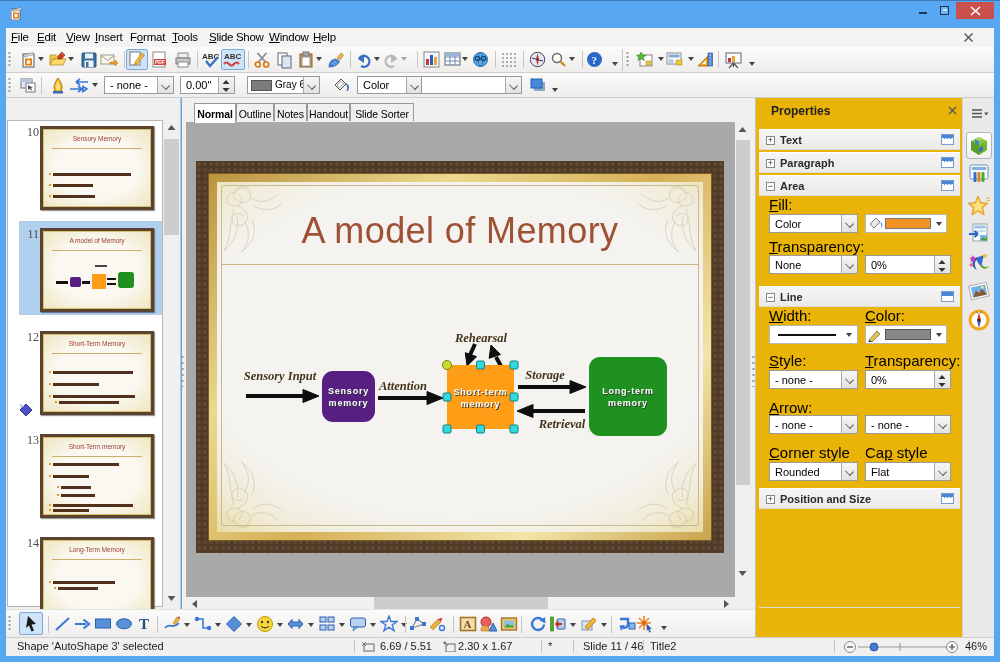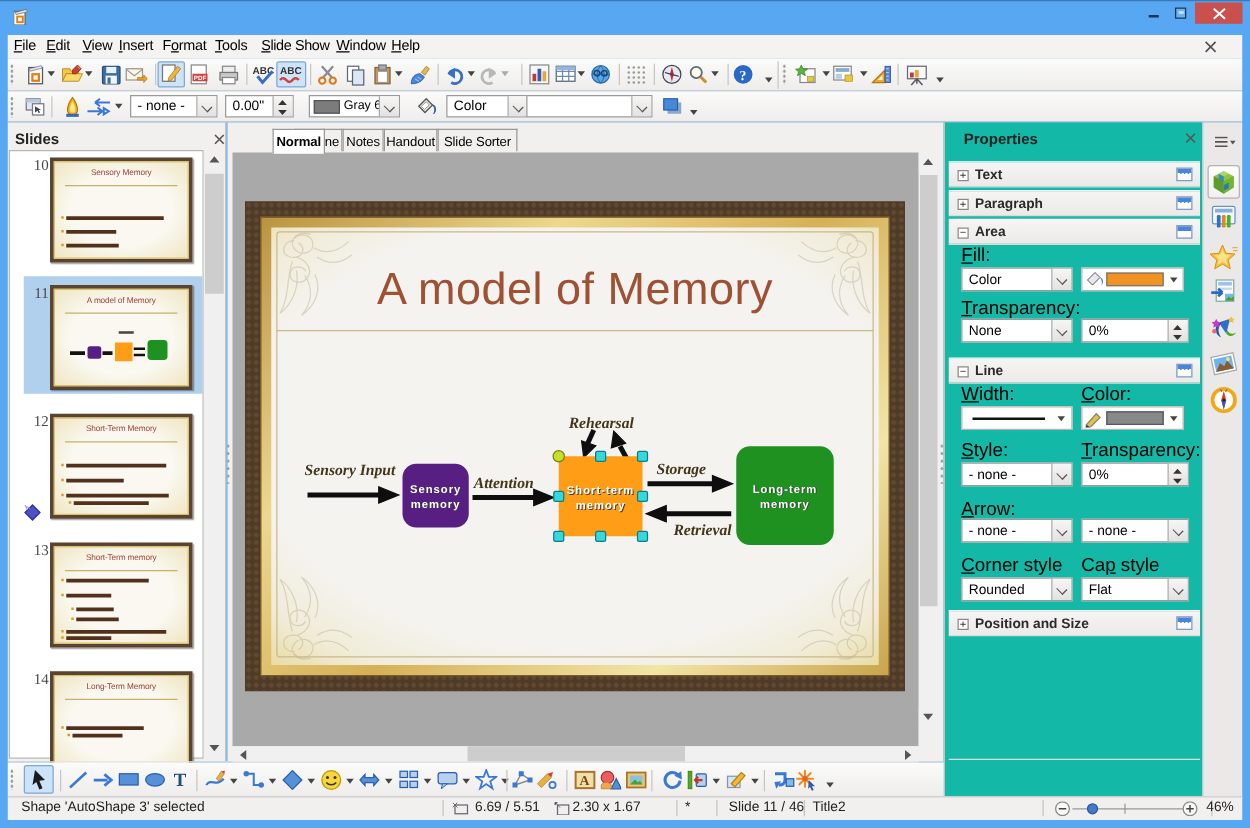--- a/index.html
+++ b/index.html
@@ -31,21 +31,21 @@
 .ctext { position:absolute; left:5px; top:2px; }
 
 #slidespanel { position:absolute; left:6px; top:98px; width:175px; height:511px; background:#f1f0ee; border-right:1px solid #c5c3c1; }
 #sp-head { position:absolute; left:0; top:2px; width:175px; height:20px; }
 #sp-list { position:absolute; left:1px; top:22px; width:156px; height:487px; background:#ffffff; border:1px solid #b8b6b4; }
 #sp-scroll { position:absolute; left:157px; top:22px; width:17px; height:487px; background:#f0f0f0; }
 #workspace { position:absolute; left:182px; top:98px; width:573px; height:511px; background:#f1f0ee; }
 #ws-canvas { position:absolute; left:4px; top:24px; width:549px; height:475px; background:#a9a9a9; }
 #ws-vscroll { position:absolute; left:553px; top:24px; width:16px; height:475px; background:#f0f0f0; }
 #ws-hscroll { position:absolute; left:4px; top:499px; width:549px; height:13px; background:#f0f0f0; }
-#props { position:absolute; left:755px; top:98px; width:207px; height:541px; background:#14b8a6; border-left:1px solid #c5c3c1; }
+#props { position:absolute; left:755px; top:98px; width:207px; height:541px; background:#eab308; border-left:1px solid #c5c3c1; }
 #sidetabs { position:absolute; left:962px; top:98px; width:32px; height:541px; background:#ebe9e7; border-left:1px solid #d5d3d1; }
 
 #drawbar { position:absolute; left:6px; top:609px; width:749px; height:28px; background:linear-gradient(#fbfbfa,#eeedec); border-top:1px solid #e5e3e1; }
 #statusbar { position:absolute; left:6px; top:637px; width:988px; height:19px; background:#f1f0ee; border-top:1px solid #cfcdcb; font-size:11px; color:#222; }
 #borderbottom { position:absolute; left:0; top:656px; width:1000px; height:6px; background:#57a7f2; }
 #borderleft { position:absolute; left:0; top:28px; width:6px; height:628px; background:#57a7f2; }
 #borderright { position:absolute; left:994px; top:28px; width:6px; height:628px; background:#57a7f2; }
 
 .thumb { position:absolute; left:32px; width:114px; height:84px; background:#fbf7e8; border:3px solid #5a4330; box-shadow:1px 1px 1px rgba(0,0,0,.4); }
 .thumb .tin { position:absolute; left:0; top:0; right:0; bottom:0; border:1px solid #d8c068; background:radial-gradient(ellipse at center, #faf8f0 55%, #efe6c2 100%); }
@@ -65,21 +65,21 @@
 #innerline { position:absolute; left:25px; top:24px; width:478px; height:341px; border:1px solid #c9b98e; border-radius:3px; }
 #slidetitle { position:absolute; left:0; top:49px; width:528px; text-align:center; font-size:36px; color:#9e5134; letter-spacing:0.4px; }
 #titlediv { position:absolute; left:25px; top:103px; width:478px; border-top:1px solid #ccb888; }
 #flourishes,#diagram { position:absolute; left:0; top:0; }
 .tb-b { position:absolute; left:9px; height:2.5px; background:#51301c; }
 .tb-b:before { content:""; position:absolute; left:-4px; top:0; width:2px; height:2px; background:#d8a020; }
 .sbtn { position:absolute; left:1px; width:15px; height:15px; background:#f0f0f0; }
 .sbtn svg { position:absolute; left:-1px; top:0; }
 
 .tab { position:absolute; top:5px; height:18px; background:#f1f0ee; border:1px solid #9a9896; border-bottom:none; font-size:10.5px; letter-spacing:-0.1px; color:#000; text-align:center; padding-top:4px; }
-.tab.active { background:#fff; font-weight:bold; height:20px; z-index:2;margin-left:24px; }
+.tab.active { background:#fff; font-weight:bold; height:20px; z-index:2; }
 
 .sect { position:absolute; left:3px; width:201px; height:21px; background:linear-gradient(#f6f5f3,#eceae8); border-top:1px solid #fff; border-bottom:1px solid #dddbd9; font-size:11px; font-weight:bold; color:#2a2a2a; }
 .sect .pm { position:absolute; left:7px; top:6px; width:9px; height:9px; border:1px solid #8a8886; background:#fff; font-size:9px; font-weight:normal; line-height:7.5px; text-align:center; color:#333; }
 .sect .lbl { position:absolute; left:21px; top:4px; }
 .sect .dlg { position:absolute; right:6px; top:4px; width:13px; height:11px; border:1px solid #7a9cc8; background:linear-gradient(#4a86d8 0 3.5px,#fdfdfd 3.5px); }
 .sect .dlg:after { content:"..."; position:absolute; left:1.5px; top:-3.5px; font-size:8px; letter-spacing:0.8px; color:#4a86d8; font-weight:bold; }
 .plabel { position:absolute; font-size:15px; color:#000; }
 .ssep { position:absolute; top:2px; width:1px; height:13px; background:#c5c3c1; }
 .pcombo { position:absolute; height:19px; background:#fff; border:1px solid #9a9a9a; font-size:11px; }
 </style>
@@ -397,26 +397,20 @@
       </div>
     <div class="ico" style="left:523px">
         <svg width="18" height="18">
           <rect x="5" y="5" width="11" height="9" fill="#88a8cc"></rect>
           <rect x="2" y="2" width="11" height="9" fill="#4888d8" stroke="#2860b0"></rect>
         </svg>
       </div>
     <div class="darr" style="left:546px;top:15px"></div>
   </div>
   <div id="slidespanel">
-    <div id="sp-head">
-      <span class="abs" style="left:6px;top:4px;font-size:12px;font-weight:bold;color:#222">Slides</span>
-      <svg class="abs" style="left:165px;top:7px" width="9" height="9" viewBox="0 0 9 9">
-          <path d="M1 1 L8 8 M8 1 L1 8" stroke="#555" stroke-width="1.3"></path>
-        </svg>
-    </div>
     <div id="sp-list">
       <div class="abs" style="left:11px;top:100px;width:143px;height:94px;background:#b0d0ee"></div>
       <div class="tnum" style="top:4px">10</div>
       <div class="thumb" style="top:5px">
         <div class="tin">
           <div class="ttitle">Sensory Memory</div>
             <div class="tline"></div>
           <div class="tb-b" style="top:43px;width:78px"></div>
           <div class="tb-b" style="top:54px;width:40px"></div>
           <div class="tb-b" style="top:65px;width:42px"></div>

